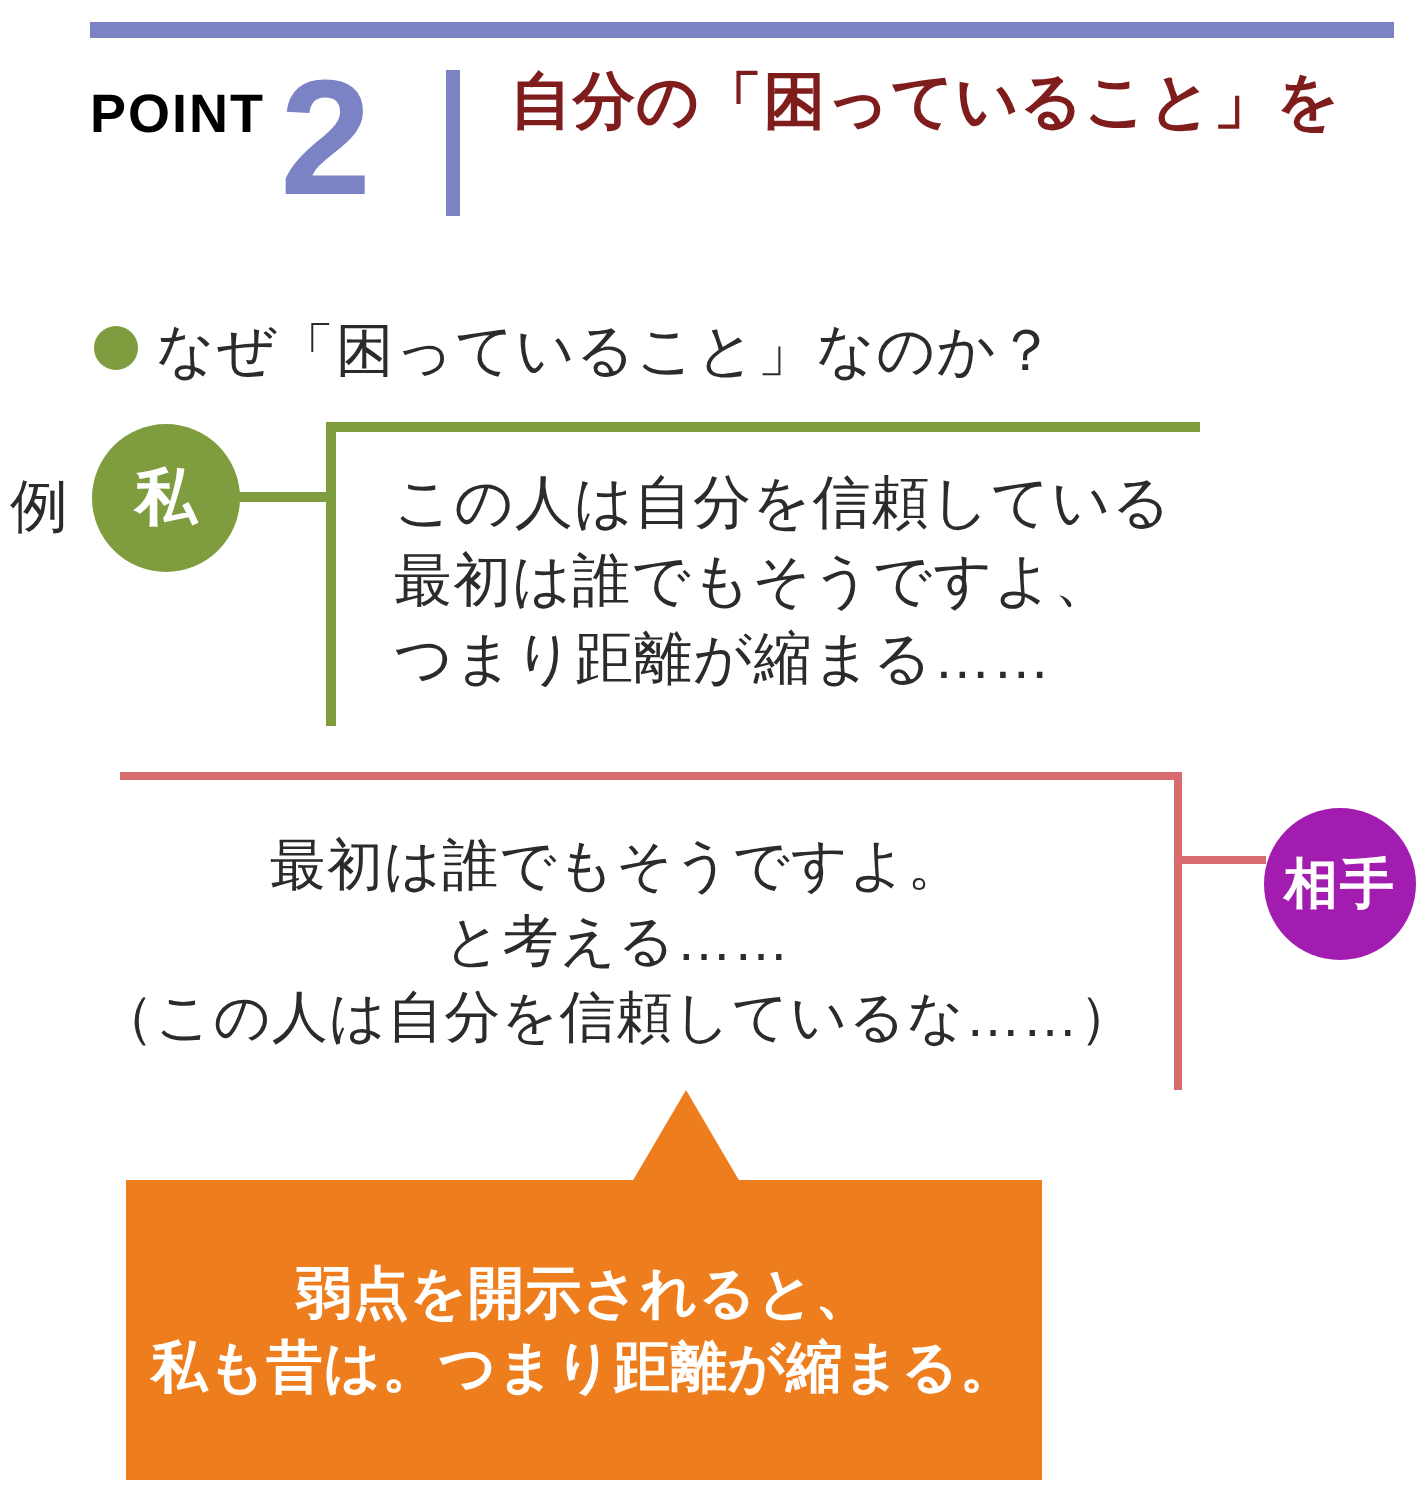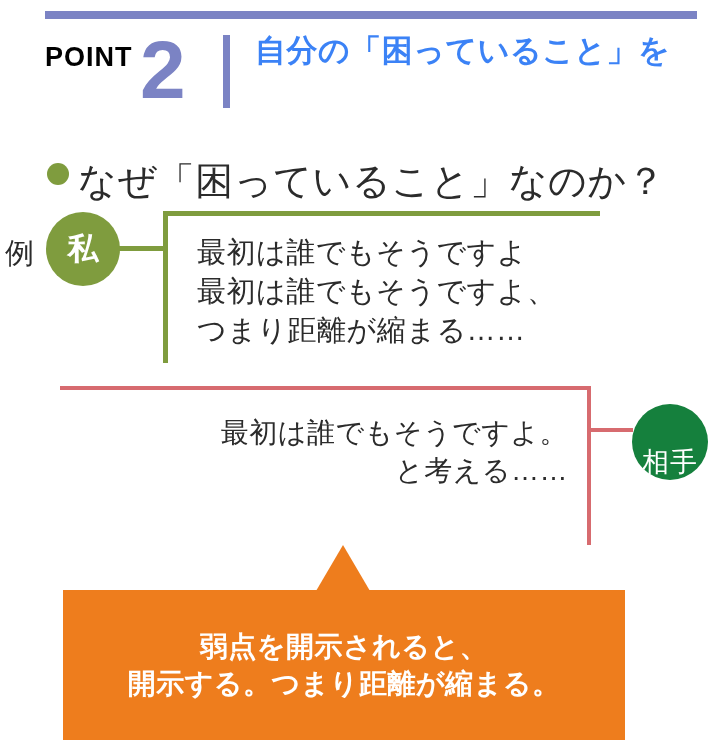--- a/index.html
+++ b/index.html
@@ -9,47 +9,47 @@
     background:#ffffff;
     overflow:hidden;
     font-family:"Liberation Sans", sans-serif;
     color:#2b2b2b;
   }
   
   .top-rule{position:absolute;left:45px;top:11px;width:652px;height:8px;background:#7b83c4;}
   .point-label{position:absolute;left:45px;top:42px;font-size:27px;font-weight:800;letter-spacing:1px;color:#000000;}
   .point-number{position:absolute;left:140px;top:30px;font-size:82px;line-height:80px;font-weight:800;color:#7b83c4;}
   .header-vbar{position:absolute;left:223px;top:35px;width:7px;height:73px;background:#7b83c4;}
-  .title{position:absolute;left:255px;top:33px;font-size:31px;line-height:36px;font-weight:600;color:#3b82f6;letter-spacing:0.5px;}
+  .title{position:absolute;left:255px;top:33px;font-size:31px;line-height:36px;font-weight:600;color:#7f1d1d;letter-spacing:0.5px;}
   
   .bullet{position:absolute;left:47px;top:163px;width:22px;height:22px;border-radius:50%;background:#7f9c3e;}
-  .question{position:absolute;left:78px;top:156px;font-size:38px;font-weight:500;letter-spacing:0.5px;}
+  .question{position:absolute;left:78px;top:156px;font-size:29px;font-weight:500;letter-spacing:0.5px;}
   
   .example-label{position:absolute;left:5px;top:234px;font-size:29px;font-weight:500;}
   .me-circle{position:absolute;left:46px;top:212px;width:74px;height:74px;border-radius:50%;
     background:#7f9c3e;display:flex;align-items:center;justify-content:center;
     color:#ffffff;font-size:31px;font-weight:600;}
   .me-connector{position:absolute;left:118px;top:246px;width:47px;height:5px;background:#7f9c3e;}
   .me-bracket-h{position:absolute;left:163px;top:211px;width:437px;height:5px;background:#7f9c3e;}
   .me-bracket-v{position:absolute;left:163px;top:211px;width:5px;height:152px;background:#7f9c3e;}
   .me-text{position:absolute;left:197px;top:233px;font-size:29px;line-height:39px;font-weight:500;letter-spacing:0.5px;}
   
   .other-bracket-h{position:absolute;left:60px;top:386px;width:531px;height:4px;background:#d76b6f;}
   .other-bracket-v{position:absolute;left:587px;top:386px;width:4px;height:159px;background:#d76b6f;}
   .other-connector{position:absolute;left:591px;top:428px;width:42px;height:4px;background:#d76b6f;}
   .other-circle{position:absolute;left:632px;top:404px;width:76px;height:76px;border-radius:50%;
-    background:#15803d;display:flex;align-items:flex-end;justify-content:center;
-    color:#ffffff;font-size:27px;font-weight:400;letter-spacing:1px;}
+    background:#a21caf;display:flex;align-items:center;justify-content:center;
+    color:#ffffff;font-size:27px;font-weight:700;letter-spacing:1px;}
   .other-text{position:absolute;right:142px;top:414px;font-size:28px;line-height:38px;
-    font-weight:500;text-align:right;letter-spacing:0.5px;}
+    font-weight:500;text-align:center;letter-spacing:0.5px;}
   
   .callout-triangle{position:absolute;left:316px;top:545px;width:0;height:0;
     border-left:27px solid transparent;border-right:27px solid transparent;
     border-bottom:46px solid #ee7d1d;}
-  .callout-box{position:absolute;left:63px;top:590px;width:562px;height:150px;background:#ee7d1d;
+  .callout-box{position:absolute;left:63px;top:590px;width:458px;height:150px;background:#ee7d1d;
     display:flex;flex-direction:column;align-items:center;justify-content:center;}
   .callout-box .line{color:#ffffff;font-size:28px;line-height:37px;font-weight:600;
     text-align:center;letter-spacing:0.5px;}
 </style>
 </head>
 <body>
 
 <div class="page">
 
   <div class="top-rule"></div>
@@ -64,35 +64,36 @@
   <div class="question">なぜ「困っていること」なのか？</div>
 
   <div class="example-label">例</div>
   <div class="me-circle">
     <span>私</span>
   </div>
   <div class="me-connector"></div>
   <div class="me-bracket-h"></div>
   <div class="me-bracket-v"></div>
   <div class="me-text">
-    <div>最初は誰でもそうですよ</div>
+    <div>この人は自分を信頼している</div>
     <div>最初は誰でもそうですよ、</div>
     <div>つまり距離が縮まる……</div>
   </div>
 
   <div class="other-bracket-h"></div>
   <div class="other-bracket-v"></div>
   <div class="other-connector"></div>
   <div class="other-circle">
     <span>相手</span>
   </div>
   <div class="other-text">
     <div>最初は誰でもそうですよ。</div>
     <div>と考える……</div>
+    <div>（この人は自分を信頼しているな……）</div>
   </div>
 
   <div class="callout-triangle"></div>
   <div class="callout-box">
     <div class="line">弱点を開示されると、</div>
-    <div class="line">開示する。つまり距離が縮まる。</div>
+    <div class="line">私も昔は。つまり距離が縮まる。</div>
   </div>
 
 </div>
 
 </body></html>

